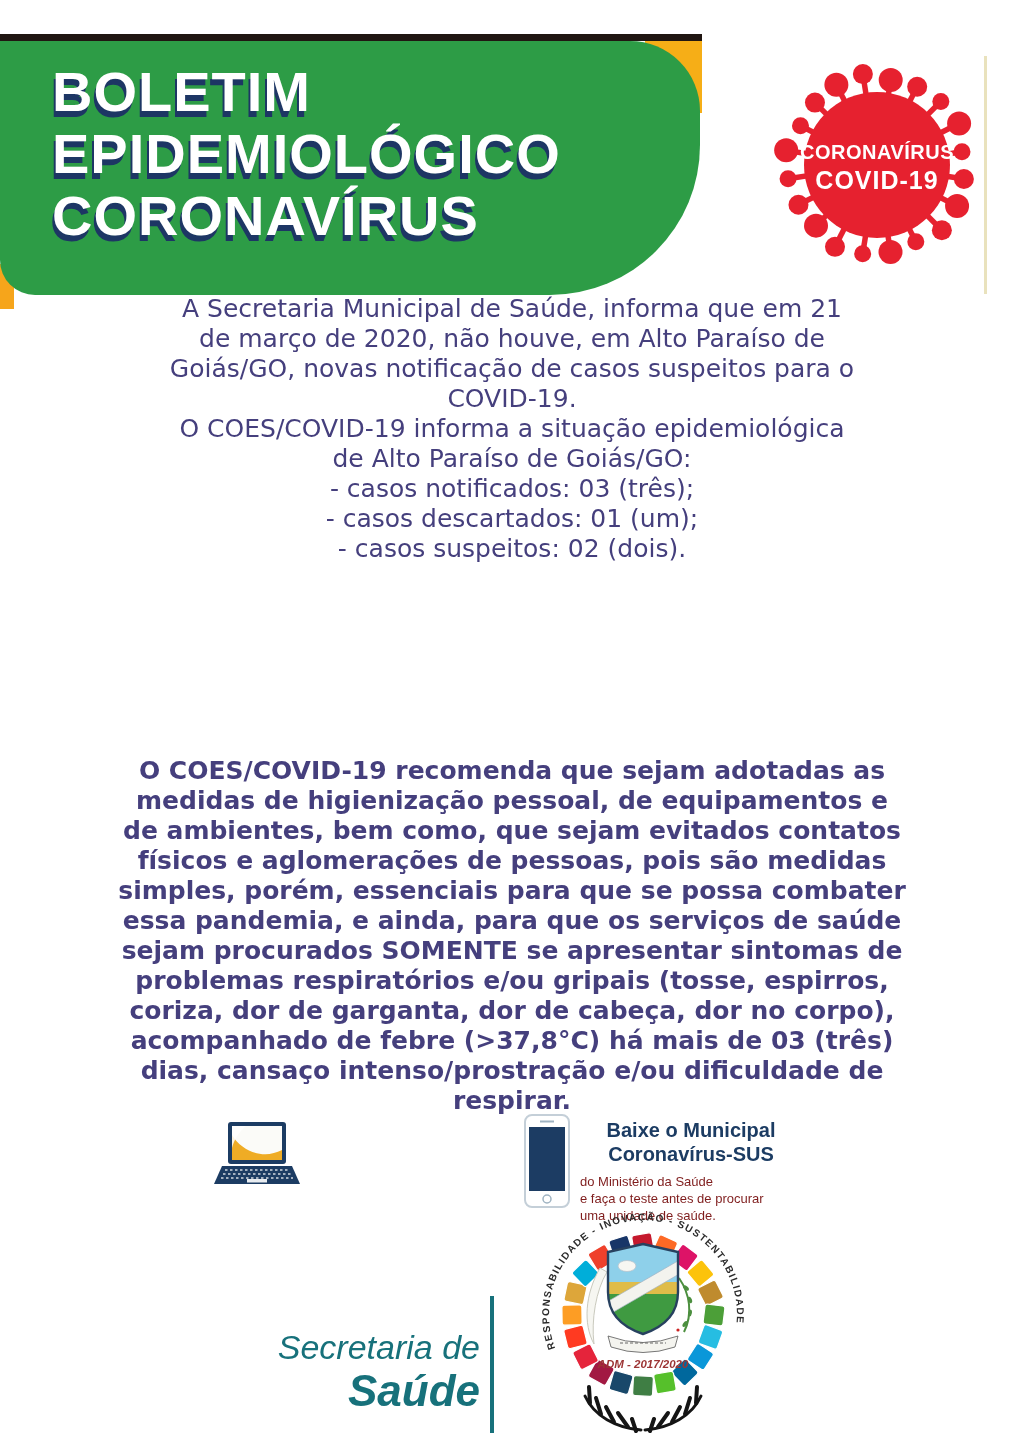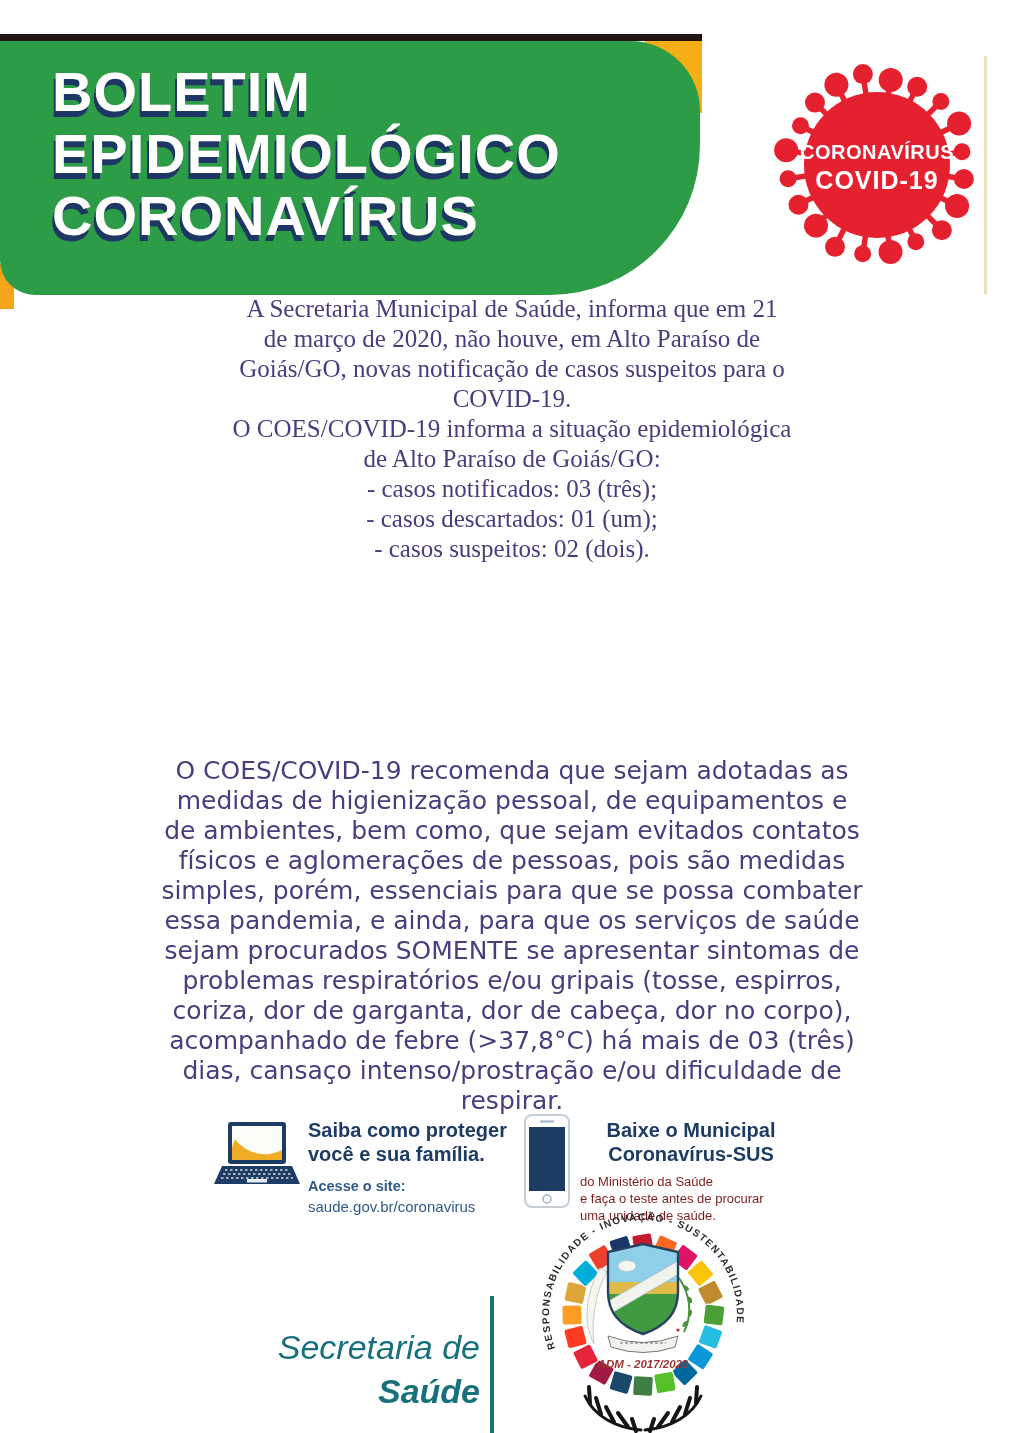--- a/index.html
+++ b/index.html
@@ -21,40 +21,40 @@
     letter-spacing:1px;text-shadow:-2px 6px 0 #1d3664;white-space:nowrap;
   }
   .virus{position:absolute;left:760px;top:46px;width:234px;height:238px;}
   .edge-line{position:absolute;left:984px;top:56px;width:3px;height:238px;background:#e9e2bd;}
   
   .body-block{
     position:absolute;left:42px;width:940px;text-align:center;
     white-space:pre-line;color:#453f7d;
     font-family:"DejaVu Sans",sans-serif;font-size:25px;line-height:30px;
   }
-  .block-1{top:294px;font-family:Liberation Serif, serif;}
+  .block-1{top:294px;}
   .block-2{top:592px;}
-  .block-3{top:756px;}
+  .block-3{top:756px;font-weight:bold;}
   
   .laptop-icon{position:absolute;left:212px;top:1122px;width:90px;height:76px;}
   .site-text{position:absolute;left:308px;top:1118px;color:#1c3c63;}
   .site-headline{font-weight:bold;font-size:20px;line-height:24px;white-space:pre-line;}
   .site-access{font-weight:bold;font-size:14.5px;line-height:18px;color:#2f5b86;margin-top:11px;}
   .site-url{font-size:15px;line-height:19px;color:#2f5b86;margin-top:2px;}
   .phone-icon{position:absolute;left:524px;top:1114px;width:46px;height:94px;}
   .app-text{position:absolute;left:576px;top:1118px;width:230px;color:#1c3c63;}
   .app-headline{font-weight:bold;font-size:20px;line-height:24px;white-space:pre-line;text-align:center;}
   .app-desc{font-size:13px;line-height:17px;color:#7f1d1d;margin-top:7px;white-space:pre-line;text-align:left;padding-left:4px;}
   
   .secretaria{
     position:absolute;left:205px;top:1326px;width:275px;text-align:right;
     color:#17717b;font-style:italic;
   }
   .secretaria-l1{font-size:34px;line-height:42px;font-weight:normal;}
-  .secretaria-l2{font-size:34px;line-height:46px;font-weight:bold;}
+  .secretaria-l2{font-size:44px;line-height:46px;font-weight:bold;}
   .footer-divider{position:absolute;left:490px;top:1296px;width:4px;height:137px;background:#17717b;}
   .seal{position:absolute;left:528px;top:1210px;width:230px;height:223px;}
   .seal text{font-family:"Liberation Sans",sans-serif;}
 </style>
 </head>
 <body>
 
 <div class="poster">
 
   <div class="top-line"></div>
@@ -140,26 +140,20 @@
 
   <svg class="laptop-icon" viewBox="0 0 90 76">
     <rect x="16" y="0" width="58" height="42" rx="3" fill="#1c3c63"></rect>
     <rect x="20" y="4" width="50" height="34" fill="#fbfbf8"></rect>
     <path d="M20 38 L20 13 C31 31 53 37 70 28 L70 38 Z" fill="#efac25"></path>
     <path d="M20 4 L34 4 C27 10 22 18 20 26 Z" fill="#ffffff" opacity="0.85"></path>
     <path d="M10 44 H80 L88 62 H2 Z" fill="#1c3c63"></path>
     <path d="M13 48 H77 M11 52 H79 M9 56 H81" stroke="#ffffff" stroke-width="1.6" stroke-dasharray="2.5 2.5" opacity="0.8" fill="none"></path>
     <rect x="35" y="57" width="20" height="3.5" fill="#ffffff" opacity="0.9"></rect>
   </svg>
-  <div class="site-text">
-    <div class="site-headline">Saiba como proteger
-você e sua família.</div>
-    <div class="site-access">Acesse o site:</div>
-    <div class="site-url">saude.gov.br/coronavirus</div>
-  </div>
 
   <svg class="phone-icon" viewBox="0 0 46 94">
     <rect x="1" y="1" width="44" height="92" rx="7" fill="#ffffff" stroke="#c4cfd8" stroke-width="2"></rect>
     <line x1="16" y1="7.5" x2="30" y2="7.5" stroke="#9fb3c2" stroke-width="2"></line>
     <rect x="5" y="13" width="36" height="64" fill="#1c3c63"></rect>
     <circle cx="23" cy="85" r="4" fill="none" stroke="#9fb3c2" stroke-width="1.5"></circle>
   </svg>
   <div class="app-text">
     <div class="app-headline">Baixe o Municipal
 Coronavírus-SUS</div>

